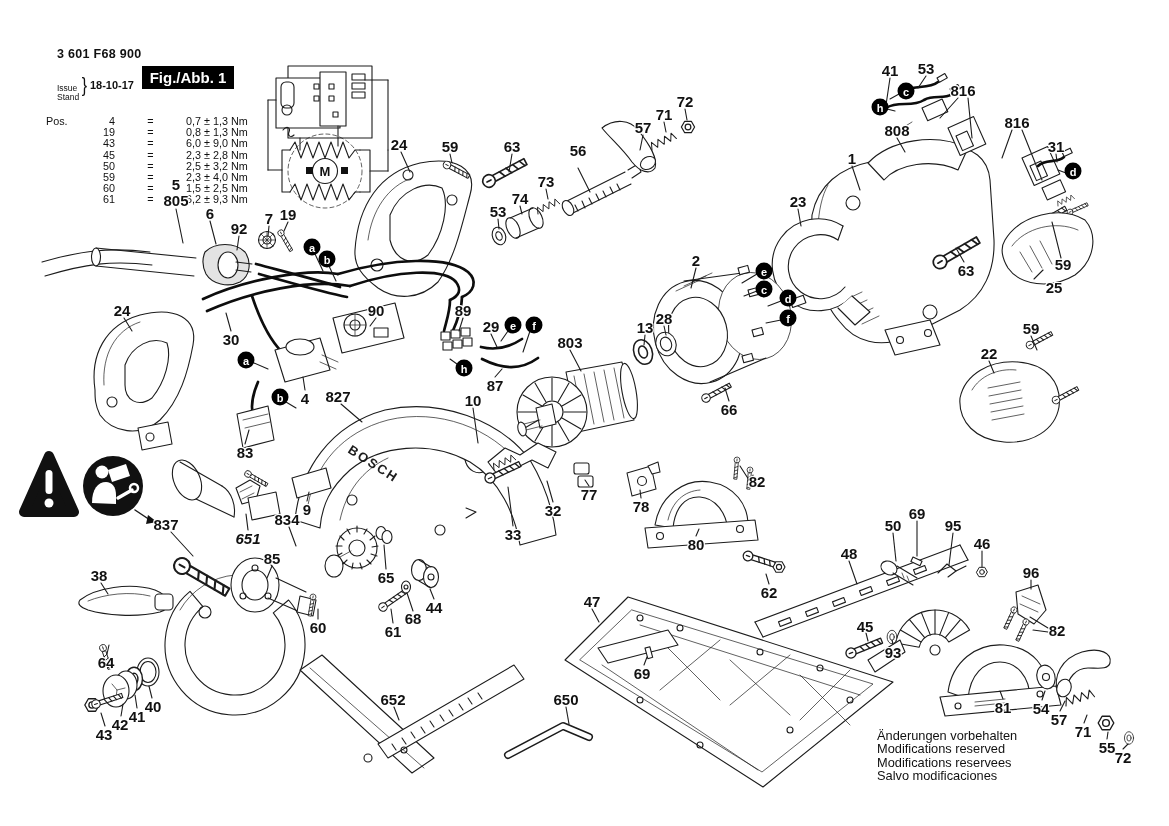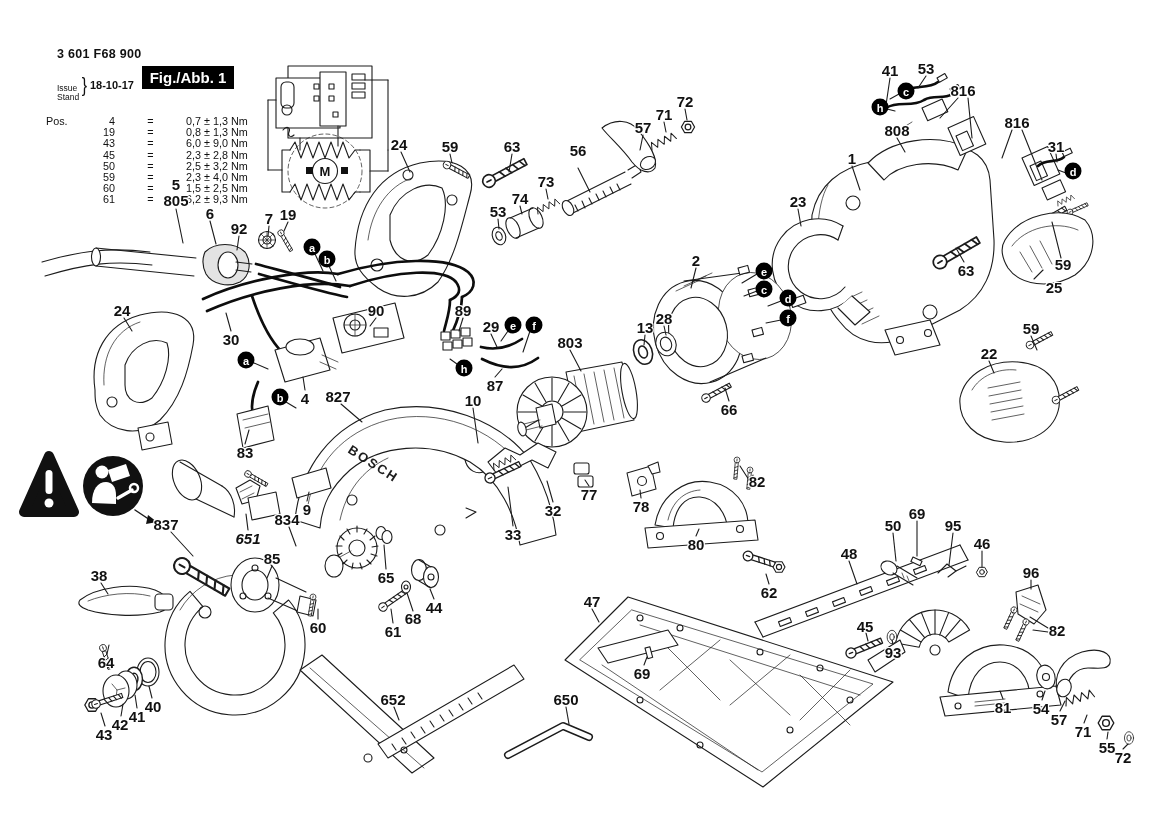--- a/index.html
+++ b/index.html
@@ -710,20 +710,26 @@
         </div>
         <div class="torque-row">
           <span class="tq-prefix"></span>
           <span class="tq-pos">61</span>
           <span class="tq-sep">=</span>
           <span class="tq-val">6,2 ± 9,3 Nm</span>
         </div>
       </div>
 </div>
 
+<div class="footer-block">
+      <div>Änderungen vorbehalten</div>
+      <div>Modifications reserved</div>
+      <div>Modifications reservees</div>
+      <div>Salvo modificaciones</div>
+    </div>
 
 <div>
       <div class="part-label" style="left: 176px; top: 184px;">5</div>
       <div class="part-label" style="left: 176px; top: 200px;">805</div>
       <div class="part-label" style="left: 210px; top: 213px;">6</div>
       <div class="part-label" style="left: 239px; top: 228px;">92</div>
       <div class="part-label" style="left: 269px; top: 218px;">7</div>
       <div class="part-label" style="left: 288px; top: 214px;">19</div>
       <div class="part-label" style="left: 399px; top: 144px;">24</div>
       <div class="part-label" style="left: 450px; top: 146px;">59</div>

